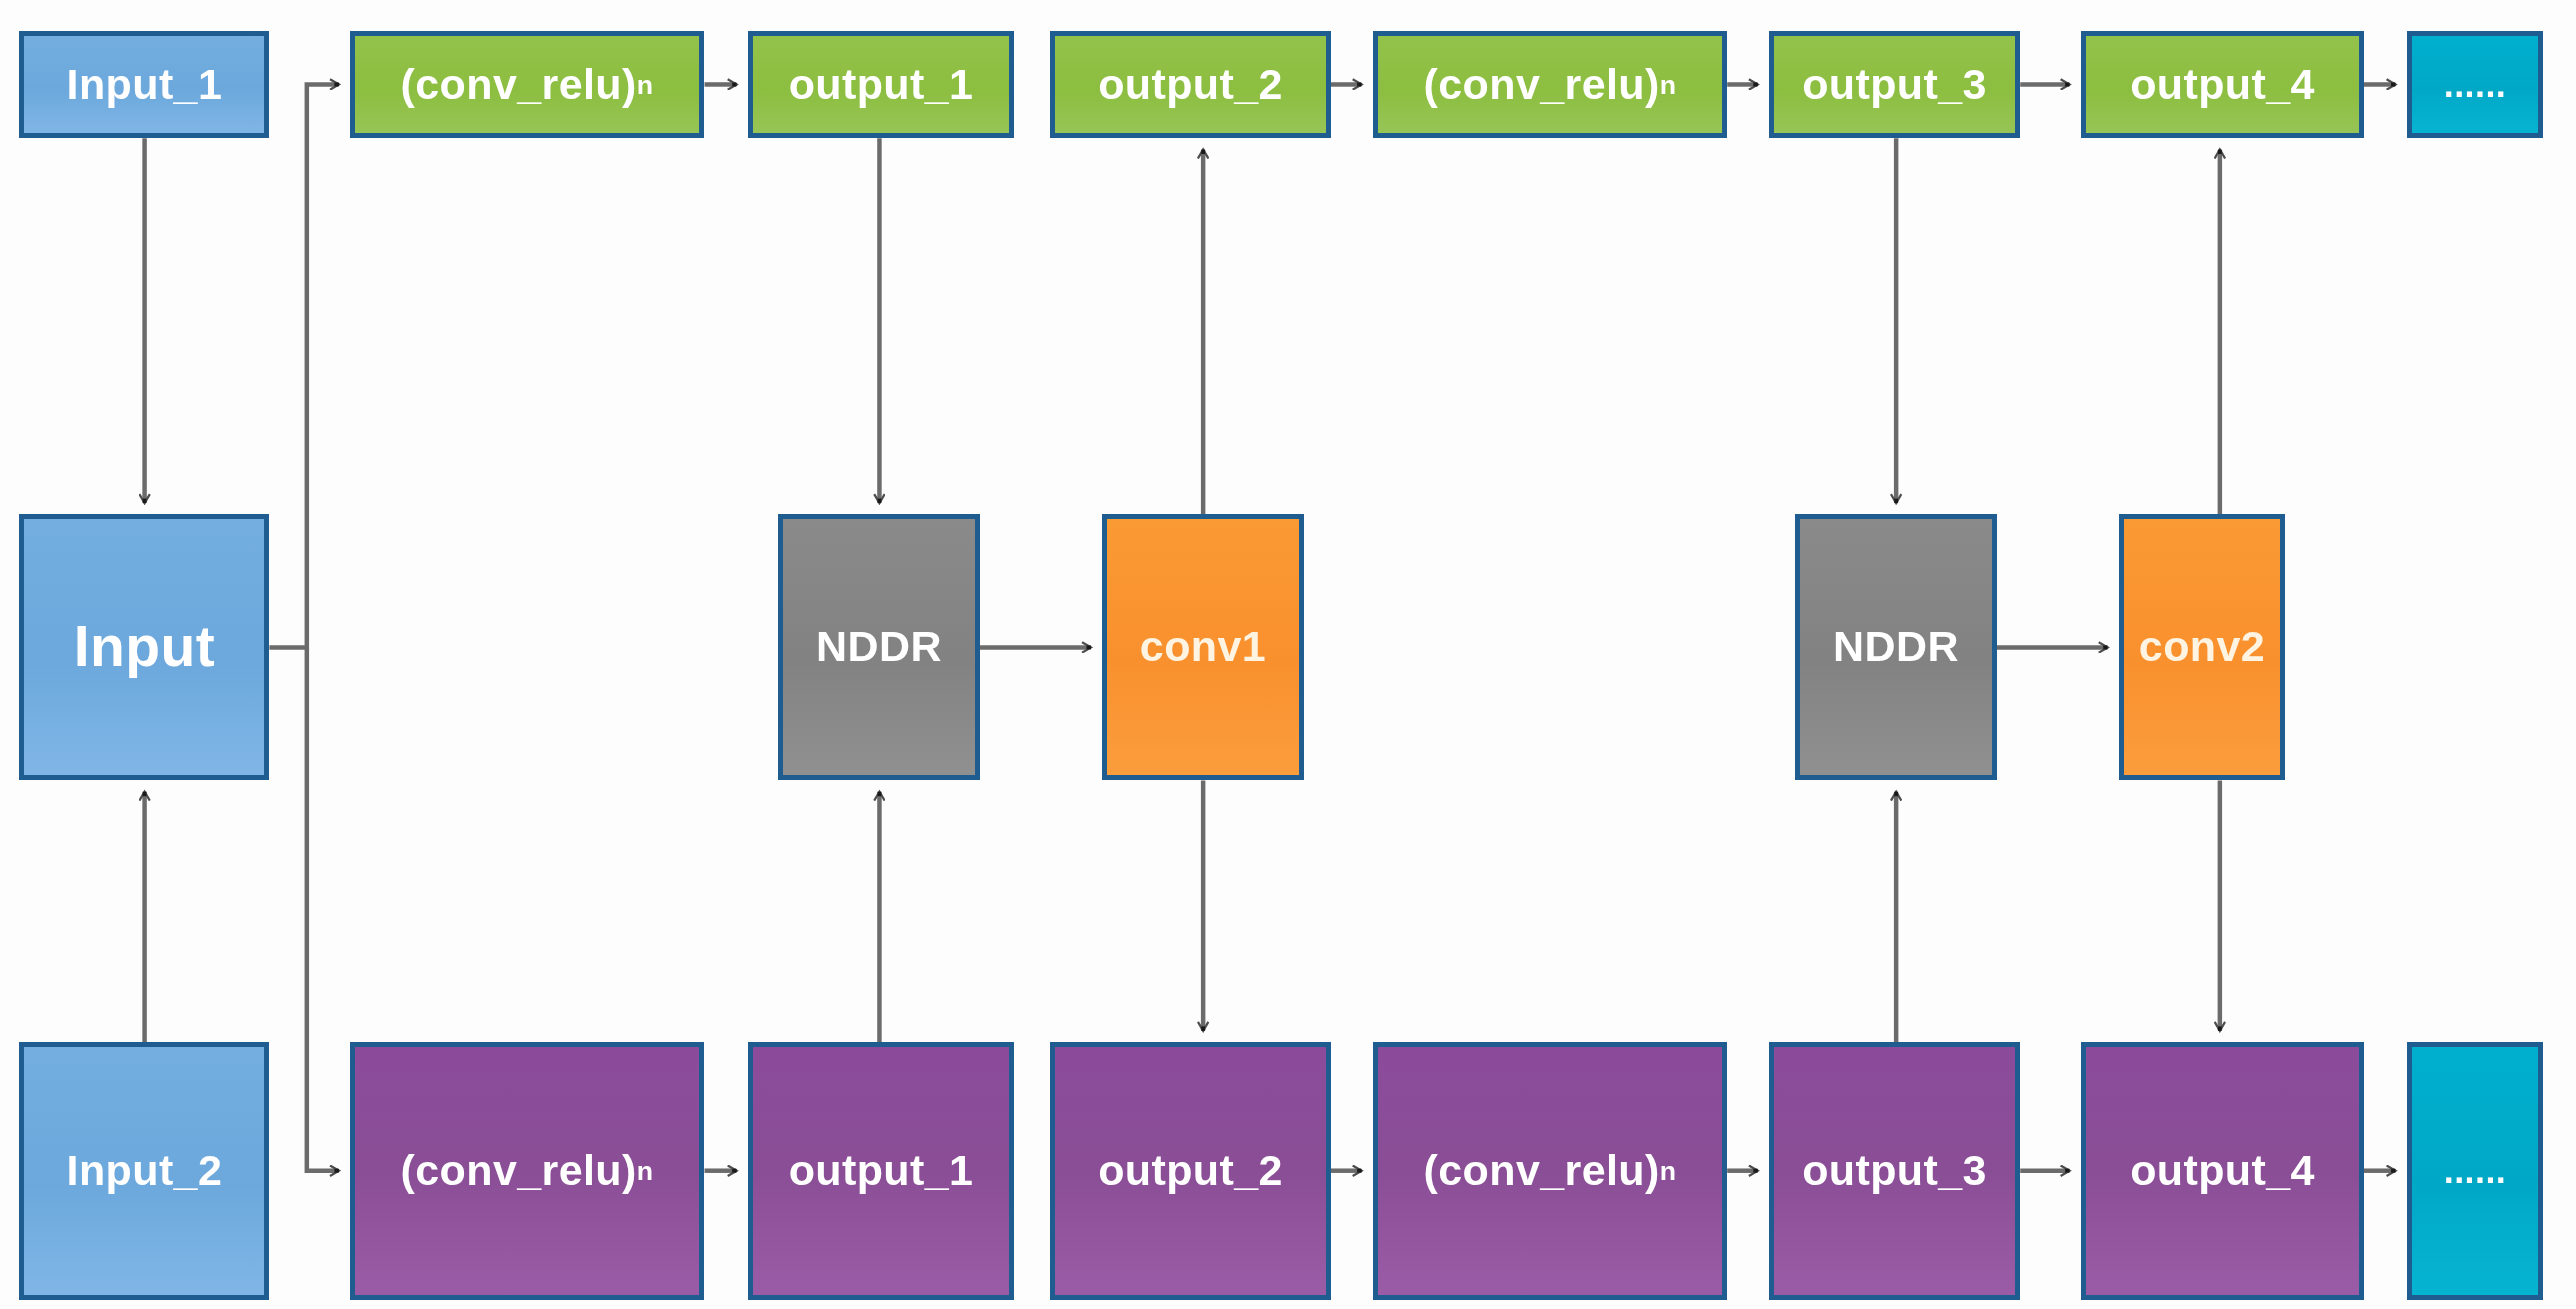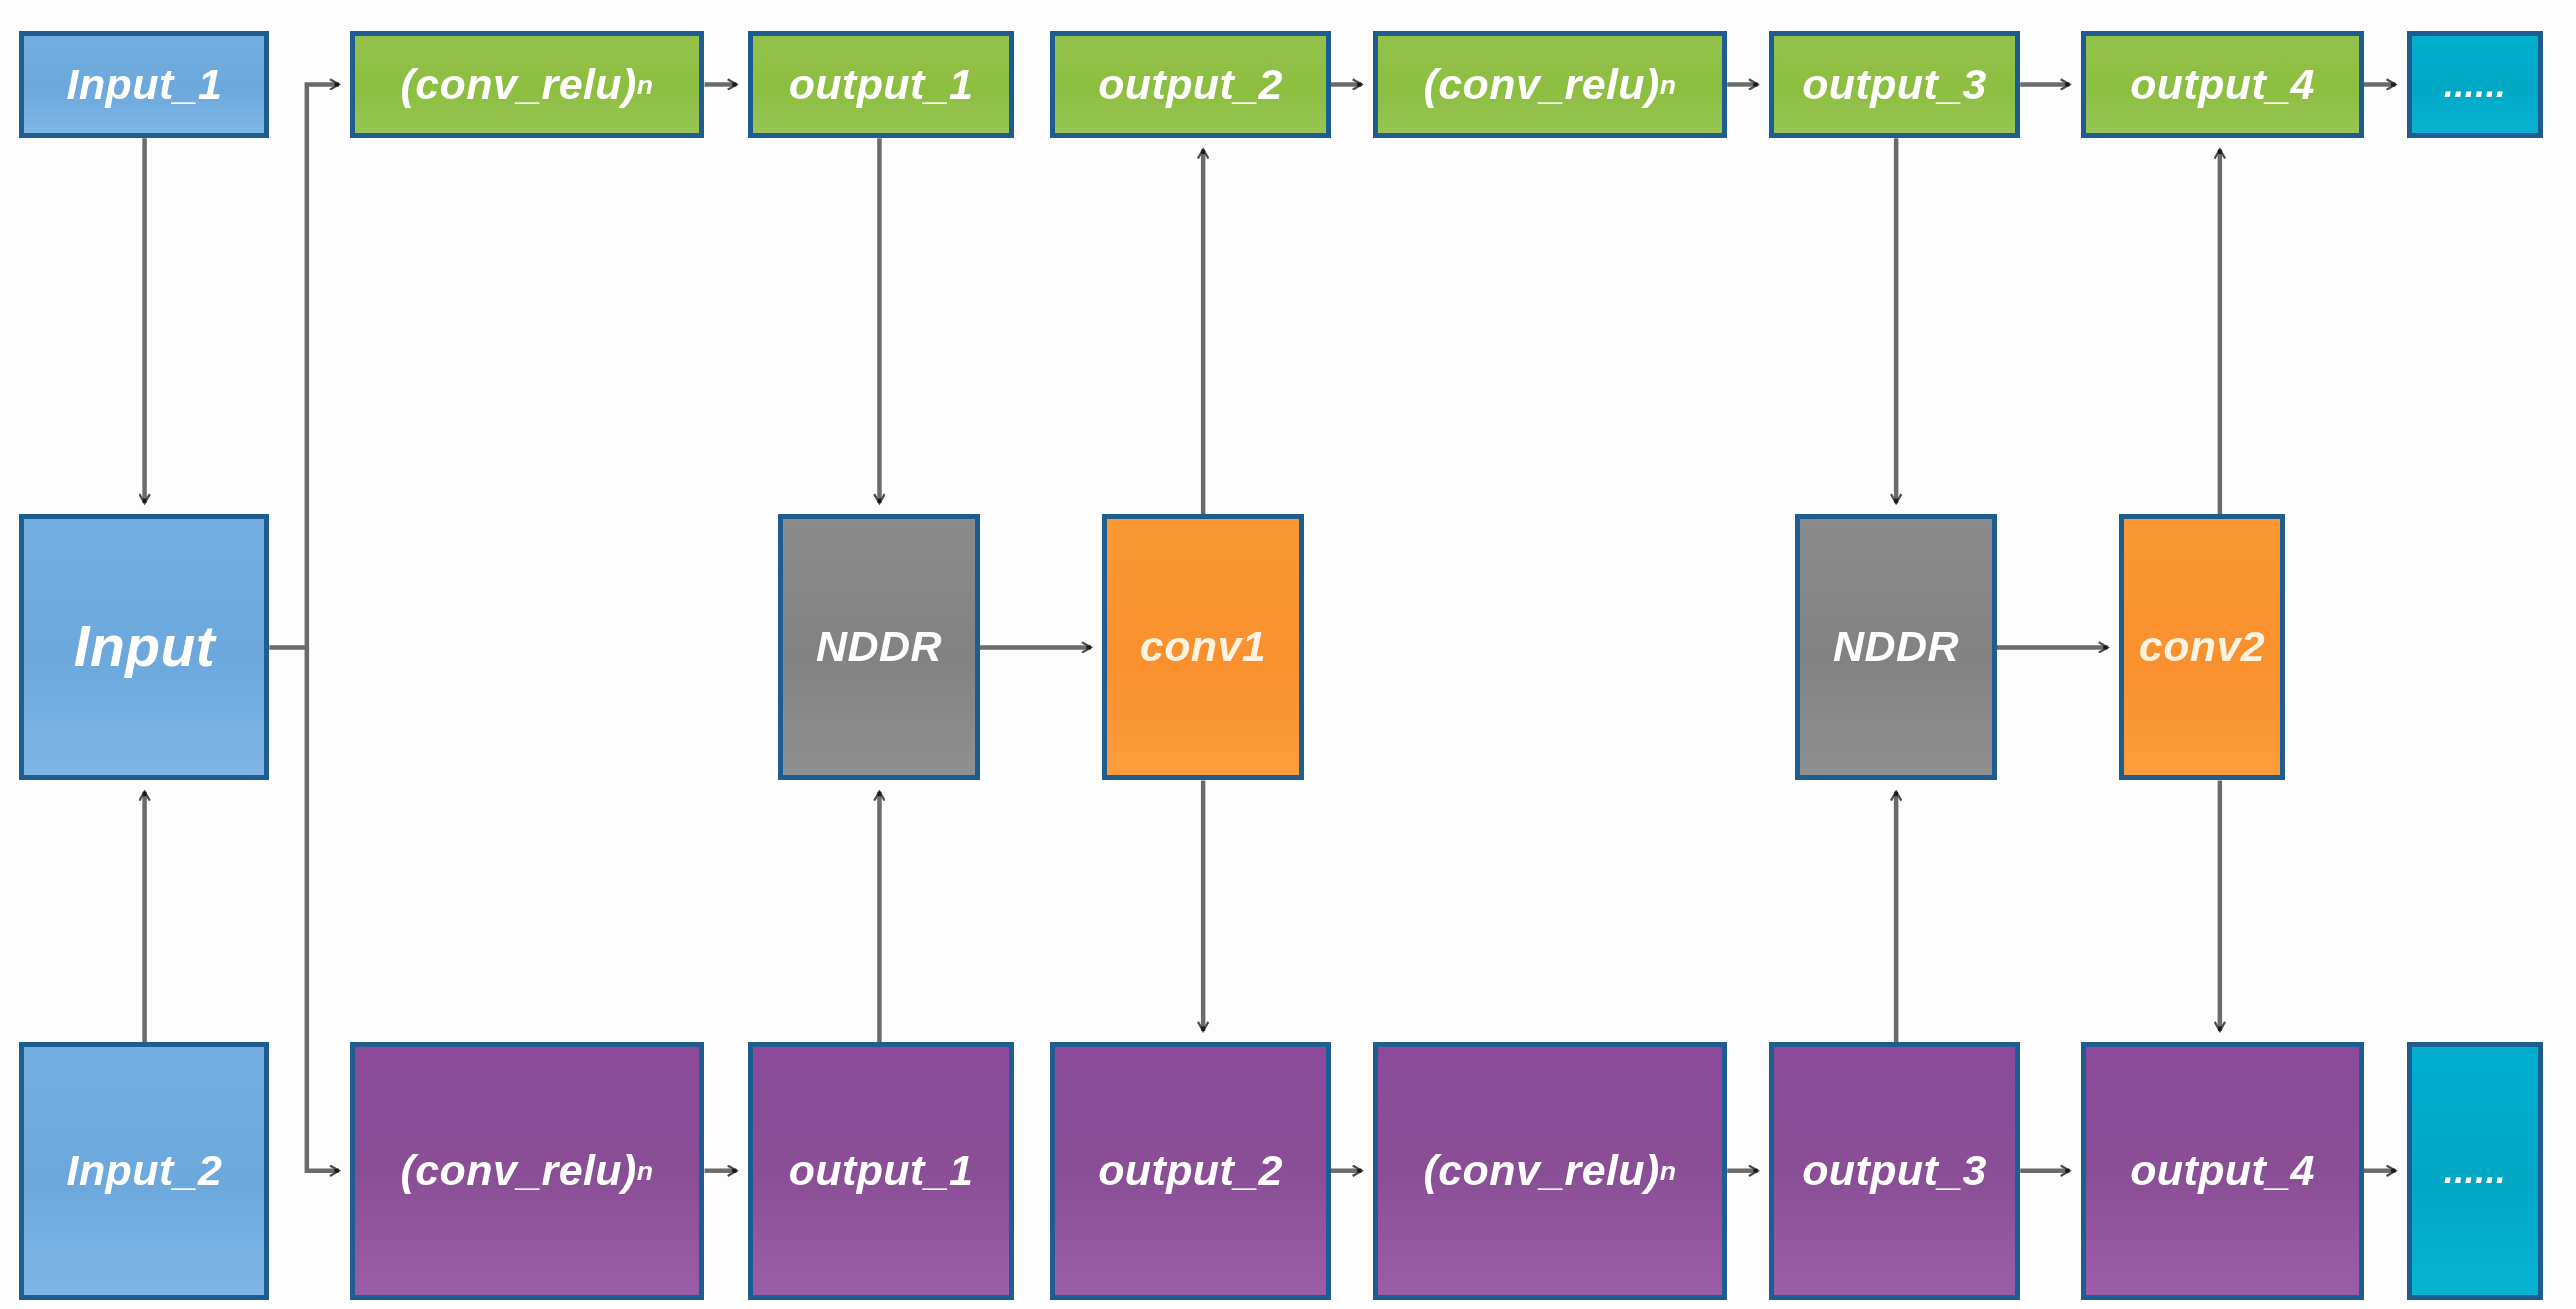--- a/index.html
+++ b/index.html
@@ -2,21 +2,21 @@
 <html style="font-size:12px"><head>
 <meta charset="utf-8">
 <title>NDDR Network Architecture Diagram</title>
 <style>
   html,body{margin:0;padding:0;background:#ffffff;}
   body{font-family:"Liberation Sans", sans-serif;}
   #stage{position:relative;width:2576px;height:1309px;background:#fdfdfd;overflow:hidden;}
   .node{position:absolute;box-sizing:border-box;border:5.2px solid #1F5C8F;
         display:flex;align-items:center;justify-content:center;
         color:#ffffff;font-weight:600;letter-spacing:0.4px;
-        text-align:center;line-height:1.05;font-style:italic;}
+        text-align:center;line-height:1.05;}
   .node .lbl{display:block;white-space:nowrap;}
   .n-blue   {background:linear-gradient(180deg,#74AEE0 0%,#6CA8DC 55%,#7FB6E6 100%);}
   .n-green  {background:linear-gradient(180deg,#93C24A 0%,#8CBE40 55%,#97C556 100%);}
   .n-purple {background:linear-gradient(180deg,#8B4B9B 0%,#8A4E96 50%,#9A5CA6 100%);}
   .n-gray   {background:linear-gradient(180deg,#8A8A8A 0%,#828282 55%,#909090 100%);align-items:center;}
   .n-orange {background:linear-gradient(180deg,#FA9A33 0%,#F9902E 55%,#FB9D3C 100%);}
   .n-cyan   {background:linear-gradient(180deg,#00AFCE 0%,#00A8C6 55%,#06B4D2 100%);}
   .node.n-orange .lbl{color:#FFF4E2;}
   sup{font-size:0.62em;vertical-align:super;line-height:0;font-weight:600;}
   svg#wires{position:absolute;left:0;top:0;width:2576px;height:1309px;pointer-events:none;}

